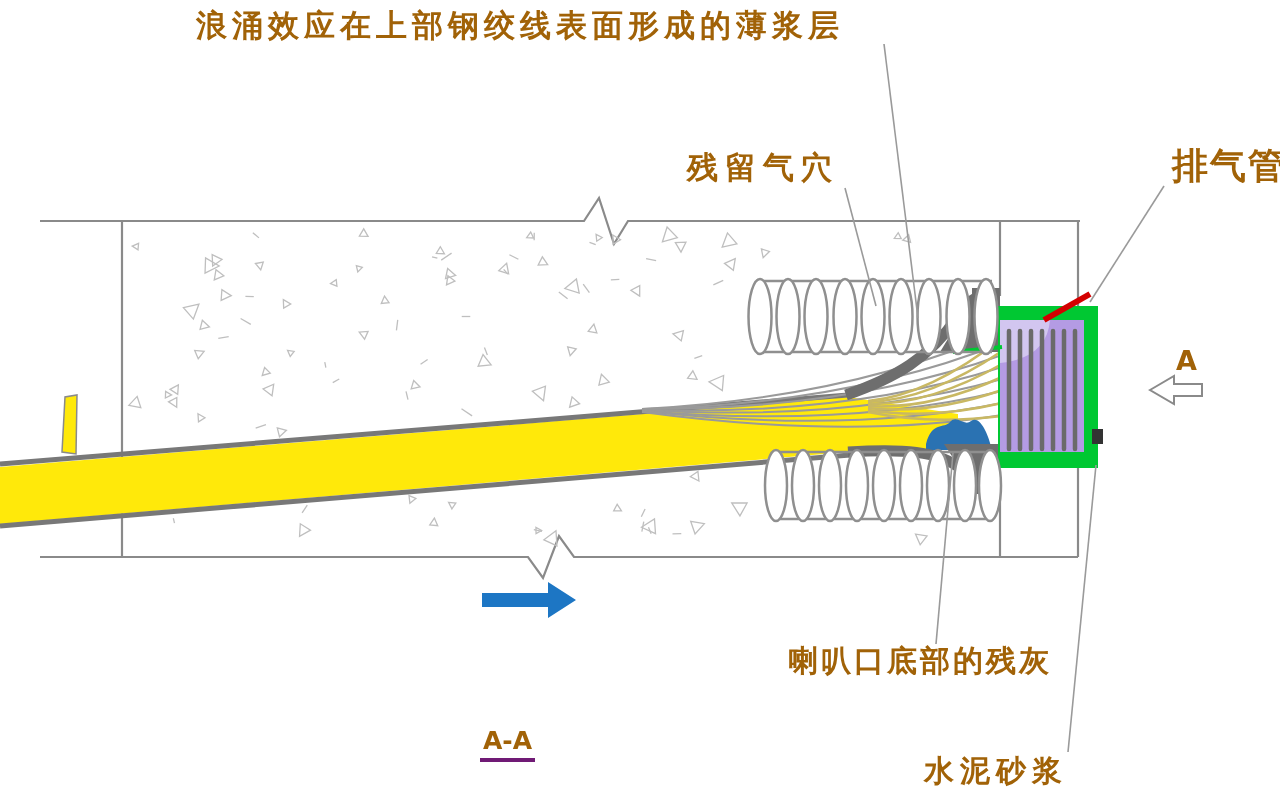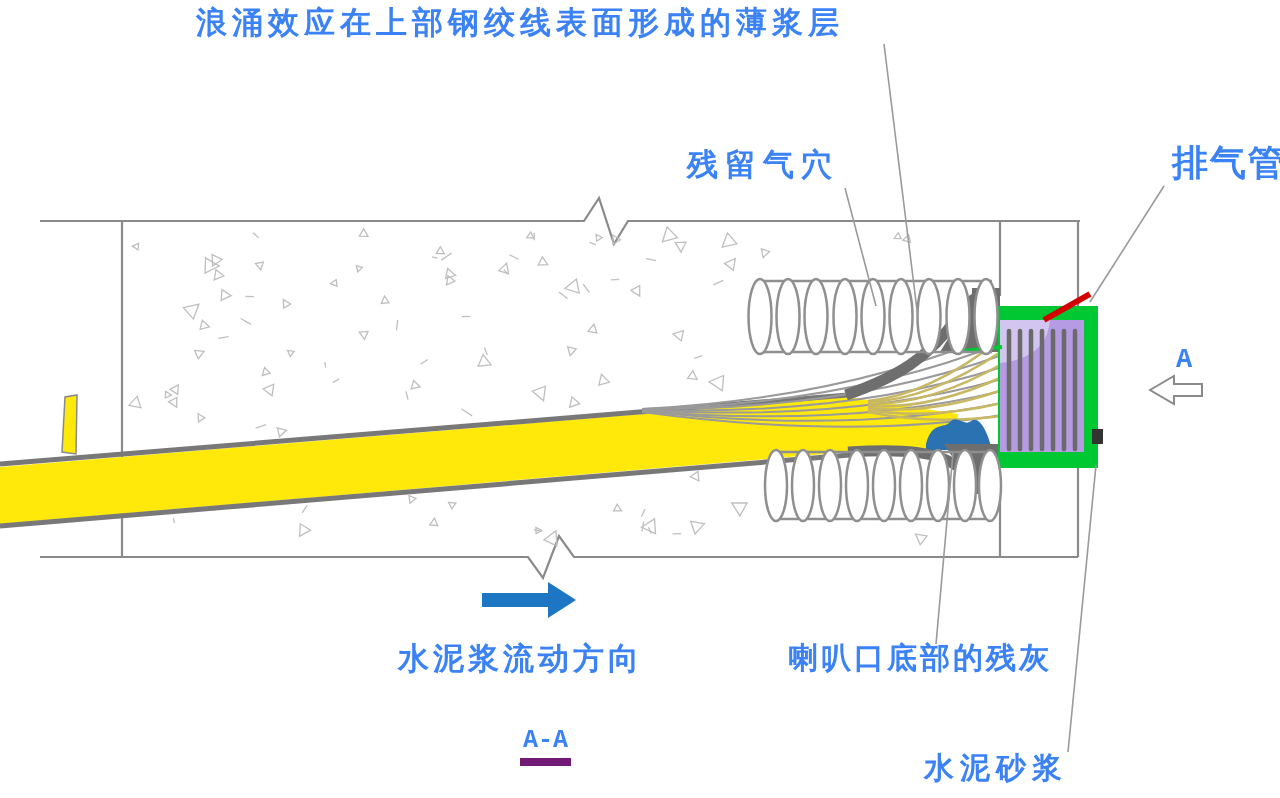--- a/index.html
+++ b/index.html
@@ -2,29 +2,29 @@
 <html><head>
 <meta charset="utf-8">
 <style>
   html,body{margin:0;padding:0;background:#fff;}
   #stage{
     position:relative;width:1280px;height:798px;background:#fff;overflow:hidden;
     font-family:"DejaVu Sans","Liberation Sans",sans-serif;
   }
   #diagram-svg{position:absolute;left:0;top:0;width:1280px;height:798px;}
   .lbl{
-    position:absolute;color:#3b82f6;font-weight:700;white-space:nowrap;
-    line-height:1.1;user-select:none;font-family:Liberation Mono, monospace;
+    position:absolute;color:#a16207;font-weight:700;white-space:nowrap;
+    line-height:1.1;user-select:none;
   }
   .lbl-surge{left:196px;top:8px;font-size:31px;letter-spacing:5px;}
   .lbl-cavity{left:648px;top:150px;font-size:31px;letter-spacing:7px;margin-left:39px;}
   .lbl-vent{left:1172px;top:146px;font-size:36px;letter-spacing:2px;}
   .lbl-secA{left:1176px;top:346px;font-size:27px;}
   .lbl-flow{left:398px;top:644px;font-size:31px;letter-spacing:4px;}
-  .lbl-aa{left:520px;top:727px;font-size:25px;border-bottom:8px solid #701a75;padding:0 3px 3px;}
+  .lbl-aa{left:480px;top:727px;font-size:25px;border-bottom:4px solid #701a75;padding:0 3px 3px;}
   .lbl-residue{left:788px;top:644px;font-size:30px;letter-spacing:3px;}
   .lbl-mortar{left:924px;top:754px;font-size:30px;letter-spacing:6px;}
   #speckles{fill:none;stroke:#bfbfbf;stroke-width:1.3;}
 </style>
 </head>
 <body>
 
 <div id="stage">
 
   <svg id="diagram-svg" viewBox="0 0 1280 798">
@@ -237,17 +237,16 @@
 
     <polygon points="482,593 548,593 548,582 576,600 548,618 548,607 482,607" fill="#1D76C4"></polygon>
 
     <polygon points="1150,390 1174,376 1174,384 1202,384 1202,396 1174,396 1174,404" fill="#ffffff" stroke="#8a8a8a" stroke-width="2"></polygon>
   </svg>
 
   <div class="lbl lbl-surge">浪涌效应在上部钢绞线表面形成的薄浆层</div>
   <div class="lbl lbl-cavity">残留气穴</div>
   <div class="lbl lbl-vent">排气管</div>
   <div class="lbl lbl-secA">A</div>
-  <div class="lbl lbl-flow">水泥浆流动方向</div>
   <div class="lbl lbl-aa">A-A</div>
   <div class="lbl lbl-mortar">水泥砂浆</div>
   <div class="lbl lbl-residue">喇叭口底部的残灰</div>
 </div>
 
 </body></html>

